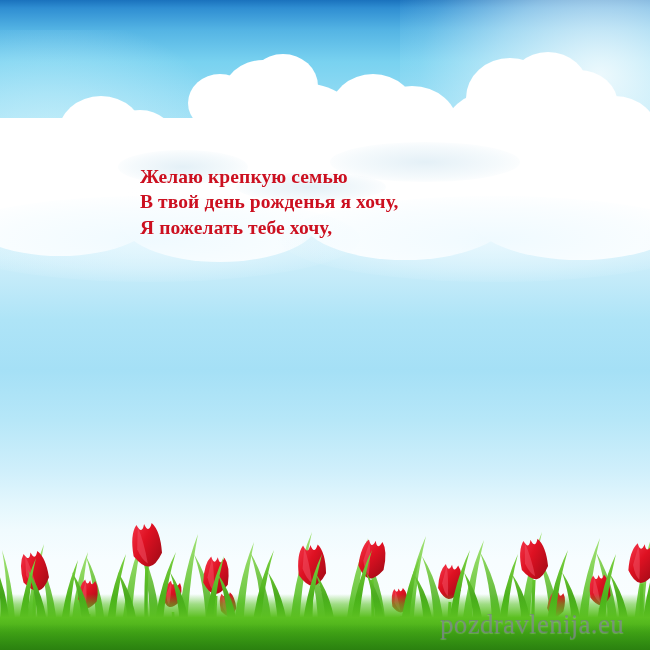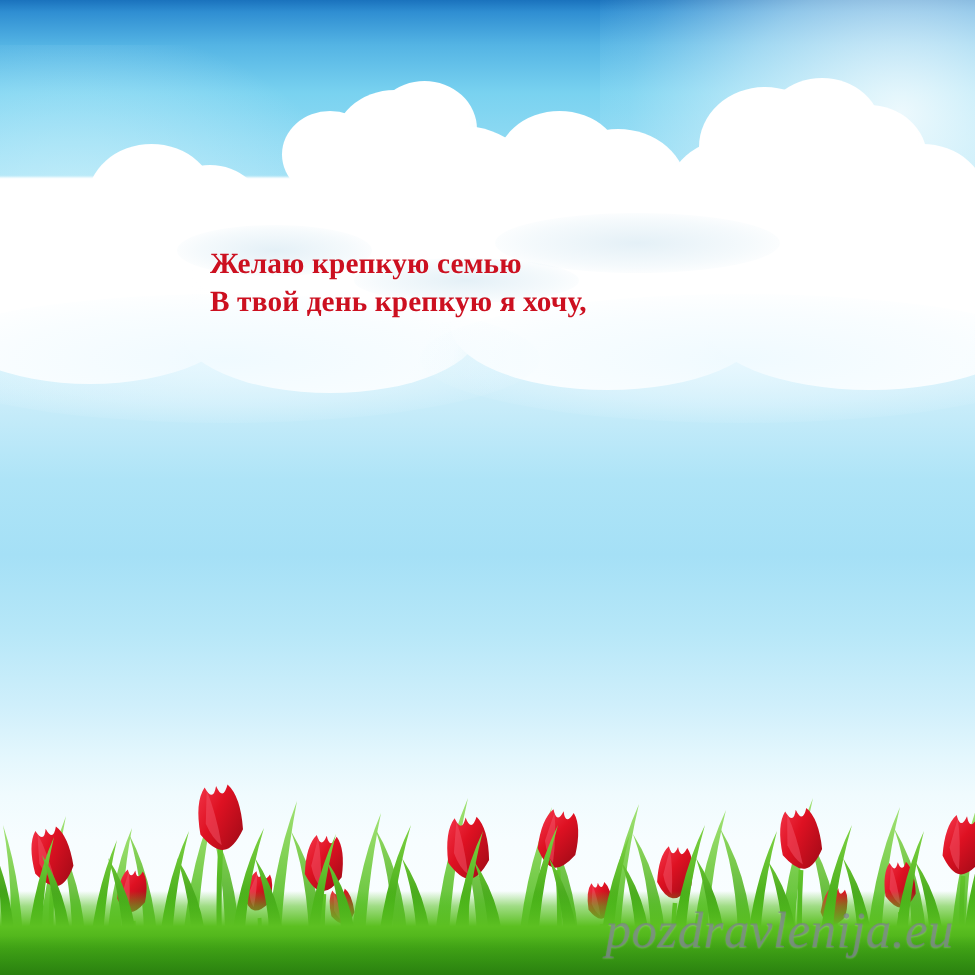--- a/index.html
+++ b/index.html
@@ -135,25 +135,24 @@
     position: absolute;
     left: 0; bottom: 0;
     width: 650px; height: 26px;
     background: linear-gradient(to bottom,
       rgba(45,140,18,0) 0%, rgba(42,132,16,0.55) 60%, rgba(38,122,14,0.8) 100%);
   }
 
   
   .watermark {
     position: absolute;
-    right: 14px;
+    right: 26px;
     bottom: 10px;
     font-family: "Liberation Serif", "DejaVu Serif", serif;
-    font-style: italic;
-    font-size: 34px;
+    font-size: 27px;
     letter-spacing: 0.3px;
     color: rgba(122,116,150,0.62);
     text-shadow: 0 1px 1px rgba(255,255,255,0.22);
     pointer-events: none;
   }
 </style>
 </head>
 <body>
 
 <div id="card">
@@ -202,21 +201,22 @@
     <div class="cloud-shade" style="left:118px; top:150px; width:130px; height:34px;"></div>
     <div class="cloud-shade" style="left:236px; top:172px; width:150px; height:30px;"></div>
 
     <div class="haze" style="left:-60px; top:196px; width:420px; height:86px;"></div>
     <div class="haze" style="left:280px; top:196px; width:430px; height:86px;"></div>
   </div>
 
   <div class="poem">
     <div class="stanza">
       <span class="verse-line">Желаю крепкую семью</span>
-      <span class="verse-line">В твой день крепкую я хочу,</span>
+      <span class="verse-line">В твой день рожденья я хочу,</span>
+      <span class="verse-line">Я пожелать тебе хочу,</span>
     </div>
   </div>
 
   <div class="meadow">
     <svg width="650" height="140" viewBox="0 0 650 140" style="position:absolute;left:0;bottom:0;">
       <defs>
         <linearGradient id="bladeA" x1="0" y1="1" x2="0" y2="0">
           <stop offset="0%" stop-color="#2f8f12"></stop>
           <stop offset="45%" stop-color="#52bd1e"></stop>
           <stop offset="100%" stop-color="#93dd5c"></stop>

